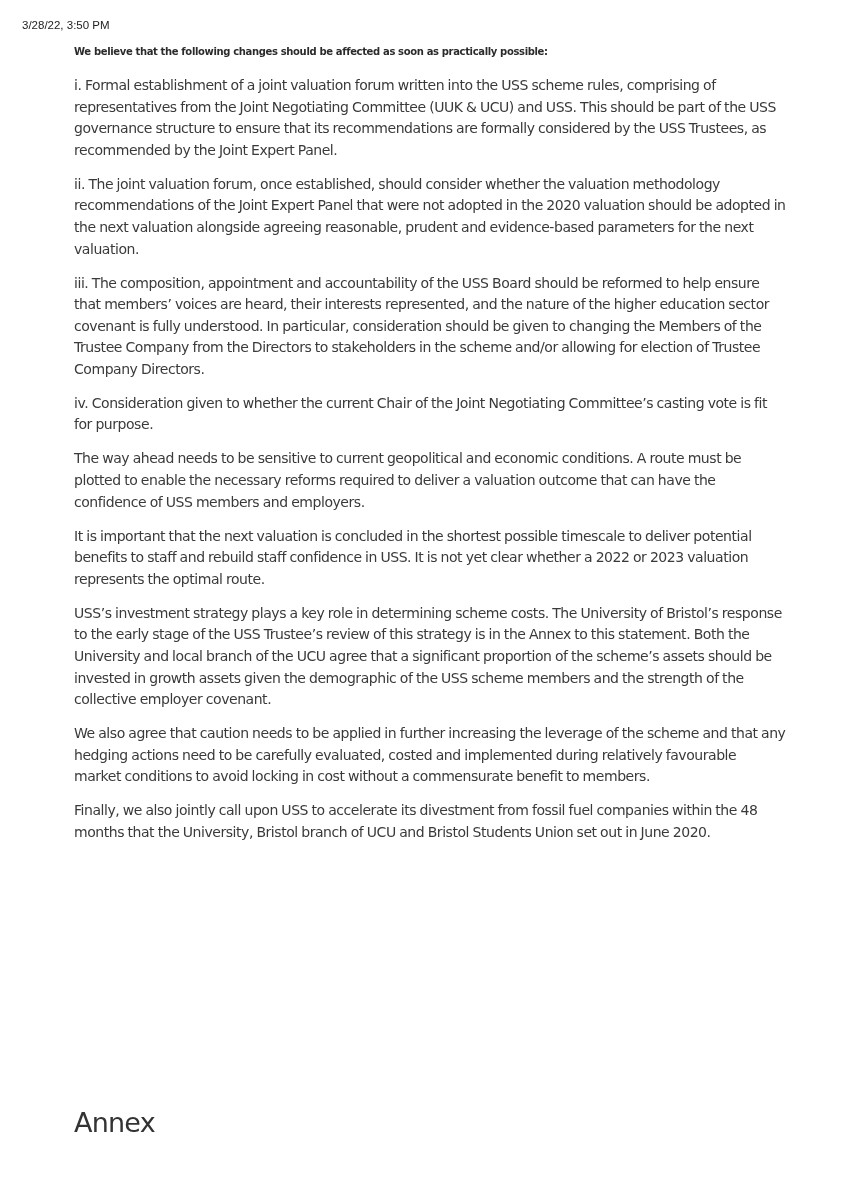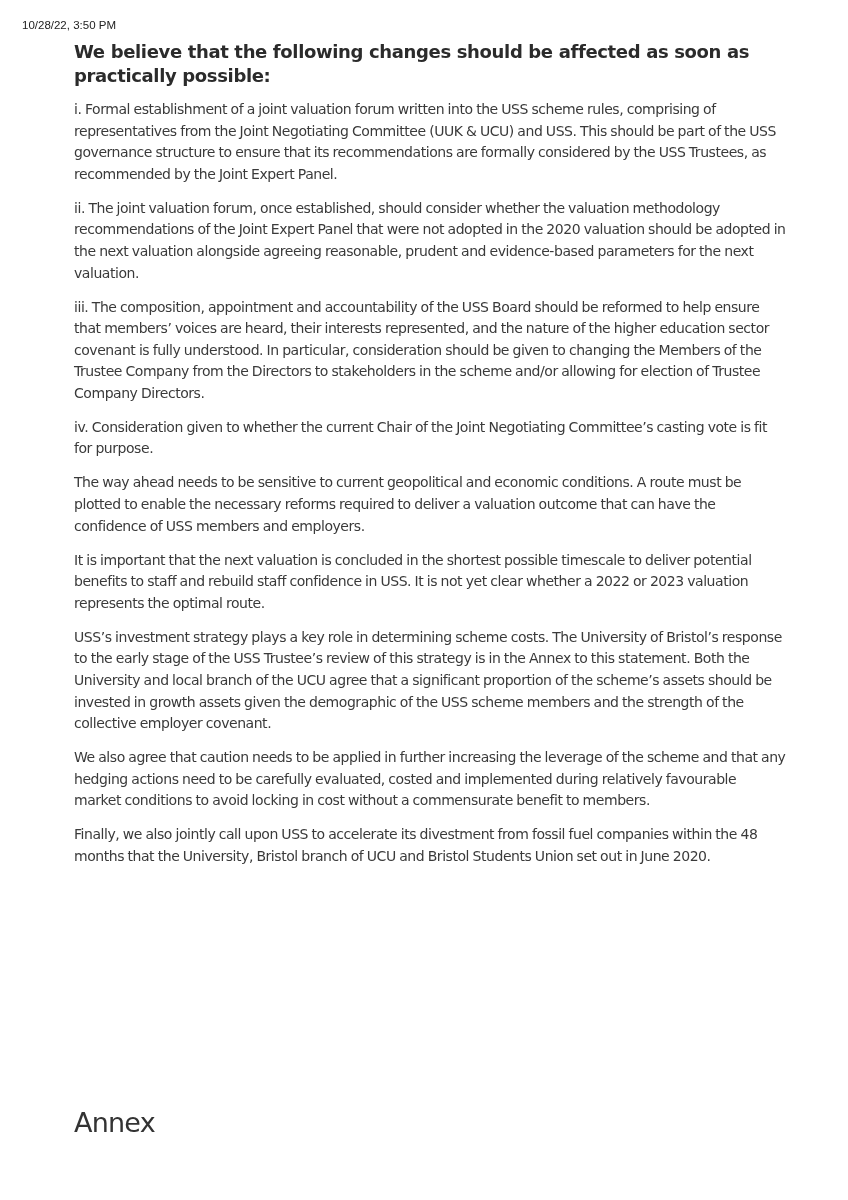--- a/index.html
+++ b/index.html
@@ -38,21 +38,21 @@
   }
   .content {
     position: absolute;
     left: 74px;
     top: 40px;
     width: 712px;
     font-family: "DejaVu Sans", sans-serif;
   }
   .lead {
     font-weight: bold;
-    font-size: 18px;
+    font-size: 10px;
     line-height: 24px;
     margin: 0 0 11px 0;
     color: #2b2b2b;
     letter-spacing: -0.35px;
   }
   p.body {
     font-size: 14px;
     line-height: 21.6px;
     margin: 0 0 12.4px 0;
     color: #3a3a3a;
@@ -95,21 +95,21 @@
   .print-footer .page {
     position: absolute;
     right: 0;
     top: 0;
   }
 </style>
 </head>
 <body>
 
 <div class="print-header">
-  <span class="date">10/28/22, 3:50 PM</span>
+  <span class="date">3/28/22, 3:50 PM</span>
 </div>
 
 <div class="content">
   <div class="lead">We believe that the following changes should be affected as soon as practically possible:</div>
 
   <p class="body">i. Formal establishment of a joint valuation forum written into the USS scheme rules, comprising of representatives from the Joint Negotiating Committee (UUK &amp; UCU) and USS. This should be part of the USS governance structure to ensure that its recommendations are formally considered by the USS Trustees, as recommended by the Joint Expert Panel.</p>
   <p class="body">ii. The joint valuation forum, once established, should consider whether the valuation methodology recommendations of the Joint Expert Panel that were not adopted in the 2020 valuation should be adopted in the next valuation alongside agreeing reasonable, prudent and evidence-based parameters for the next valuation.</p>
   <p class="body">iii. The composition, appointment and accountability of the USS Board should be reformed to help ensure that members’ voices are heard, their interests represented, and the nature of the higher education sector covenant is fully understood. In particular, consideration should be given to changing the Members of the Trustee Company from the Directors to stakeholders in the scheme and/or allowing for election of Trustee Company Directors.</p>
   <p class="body">iv. Consideration given to whether the current Chair of the Joint Negotiating Committee’s casting vote is fit for purpose.</p>
 

